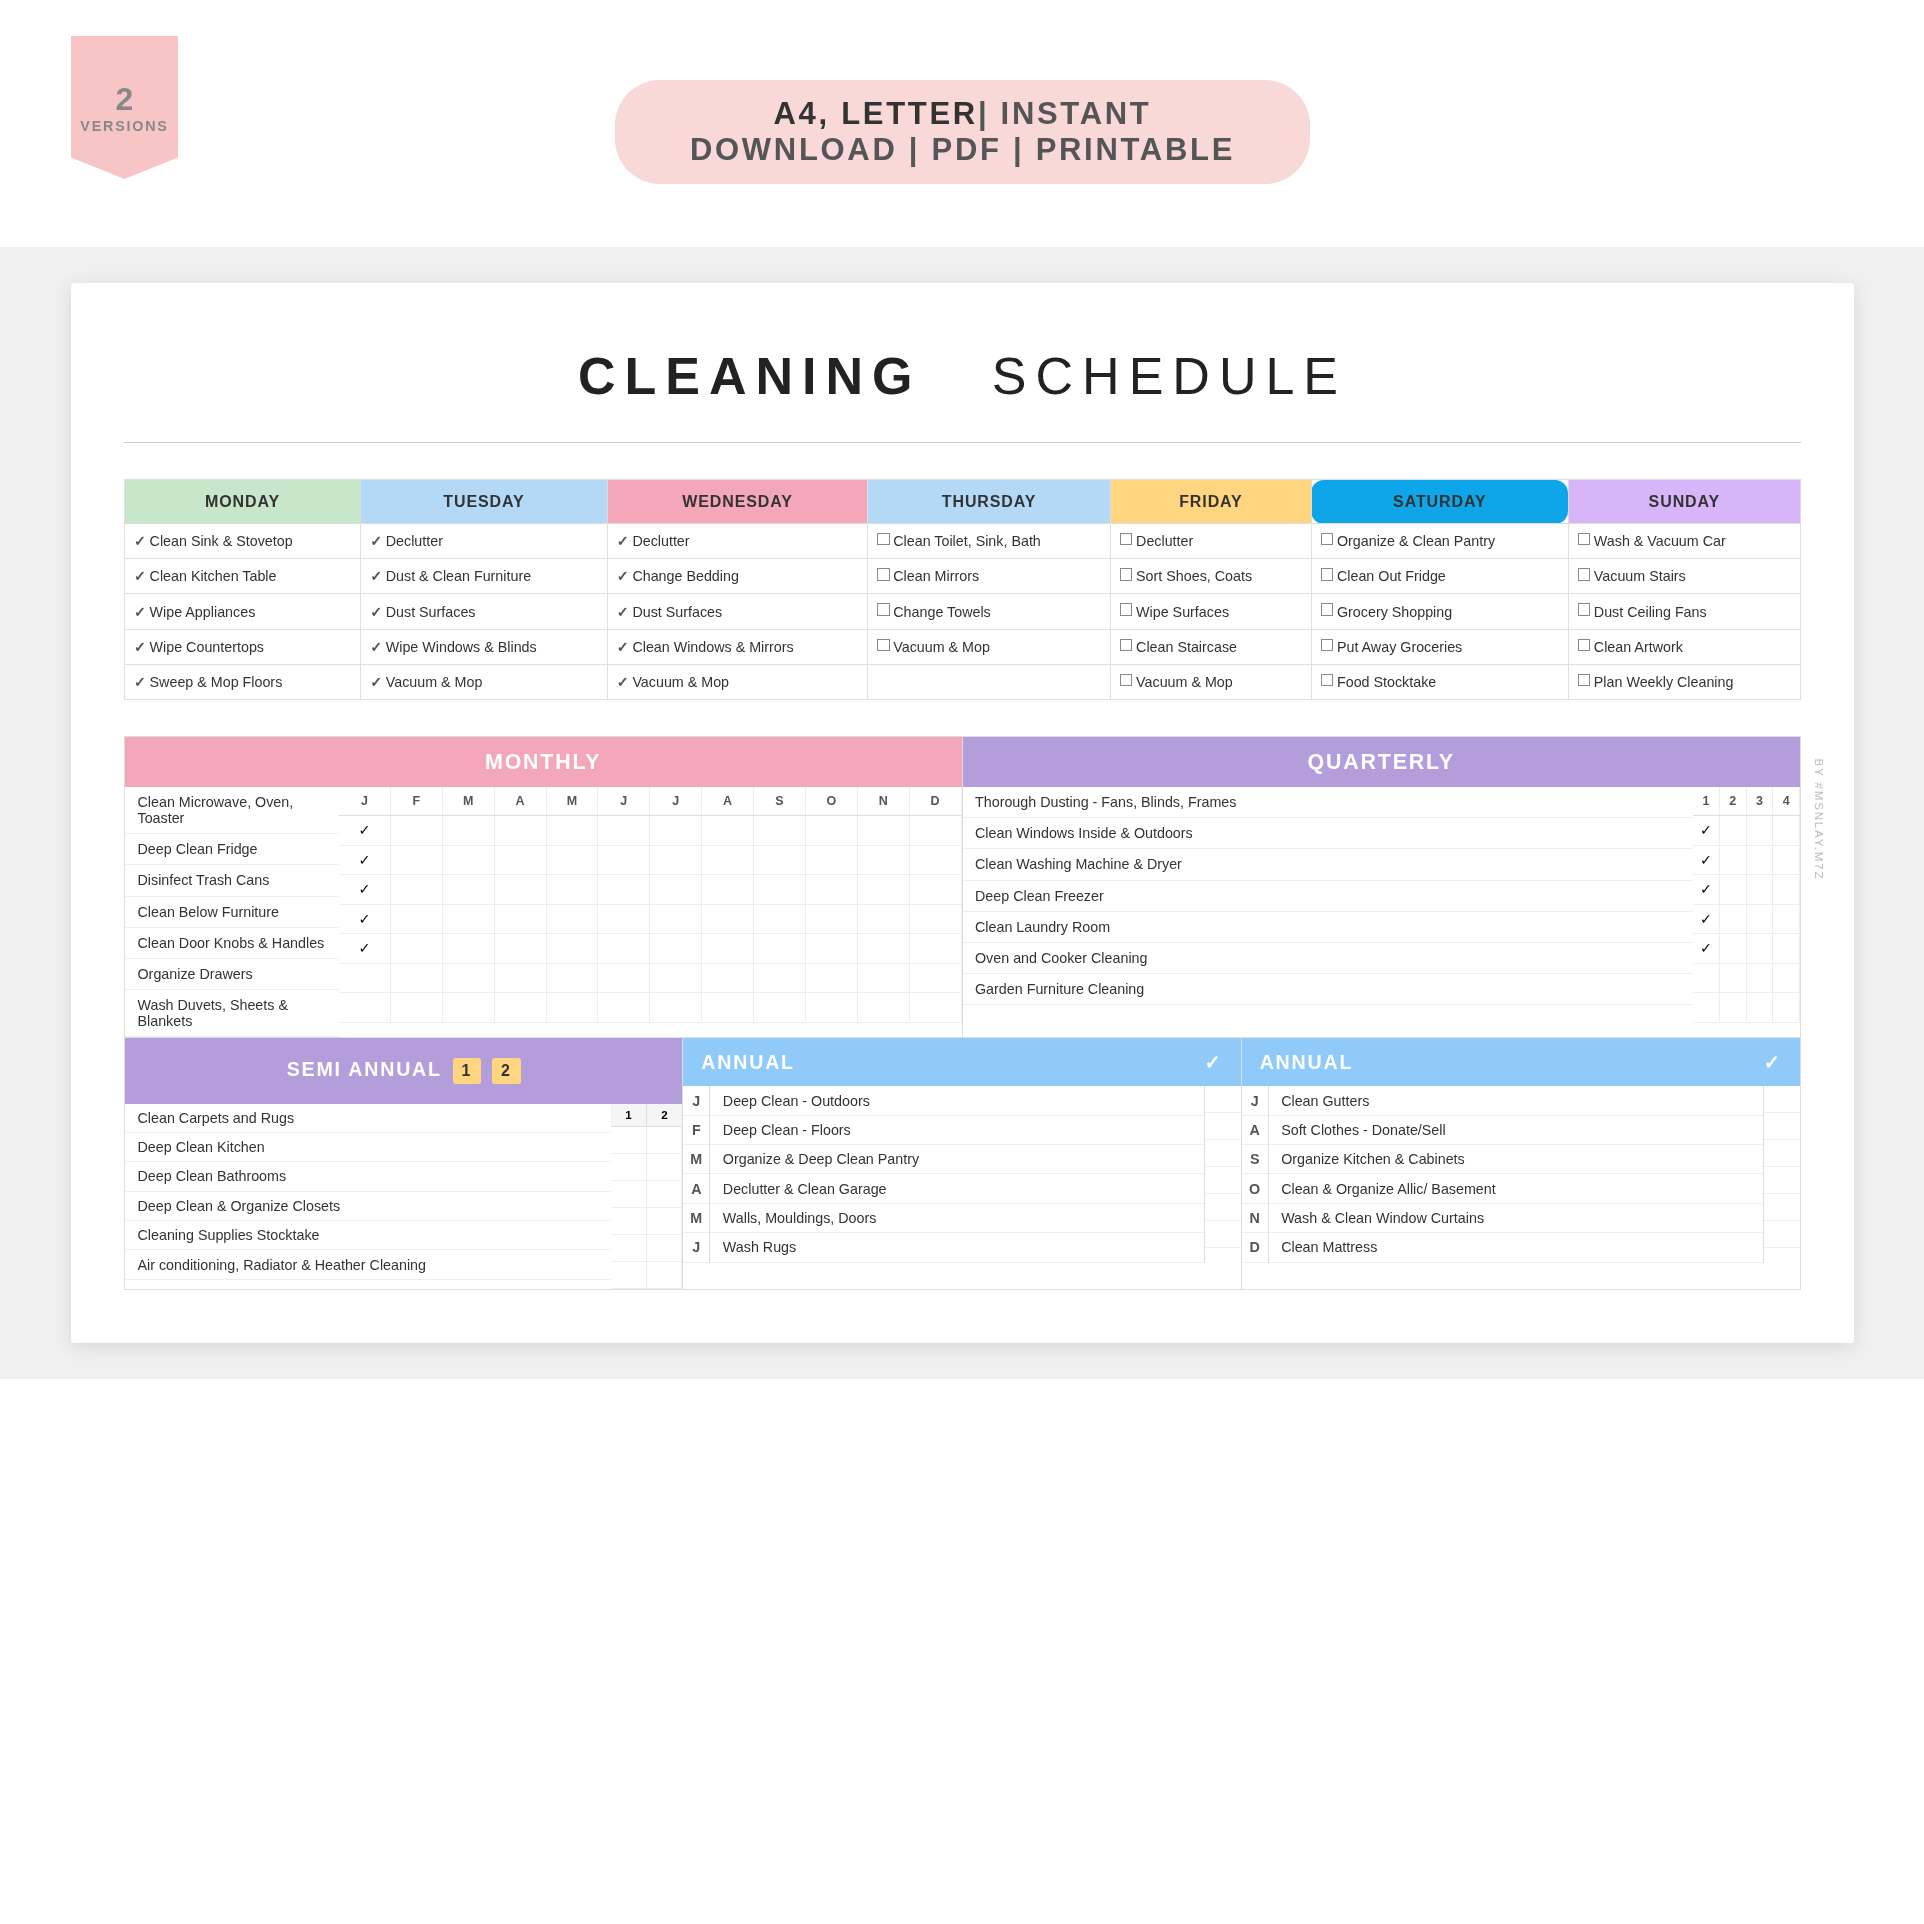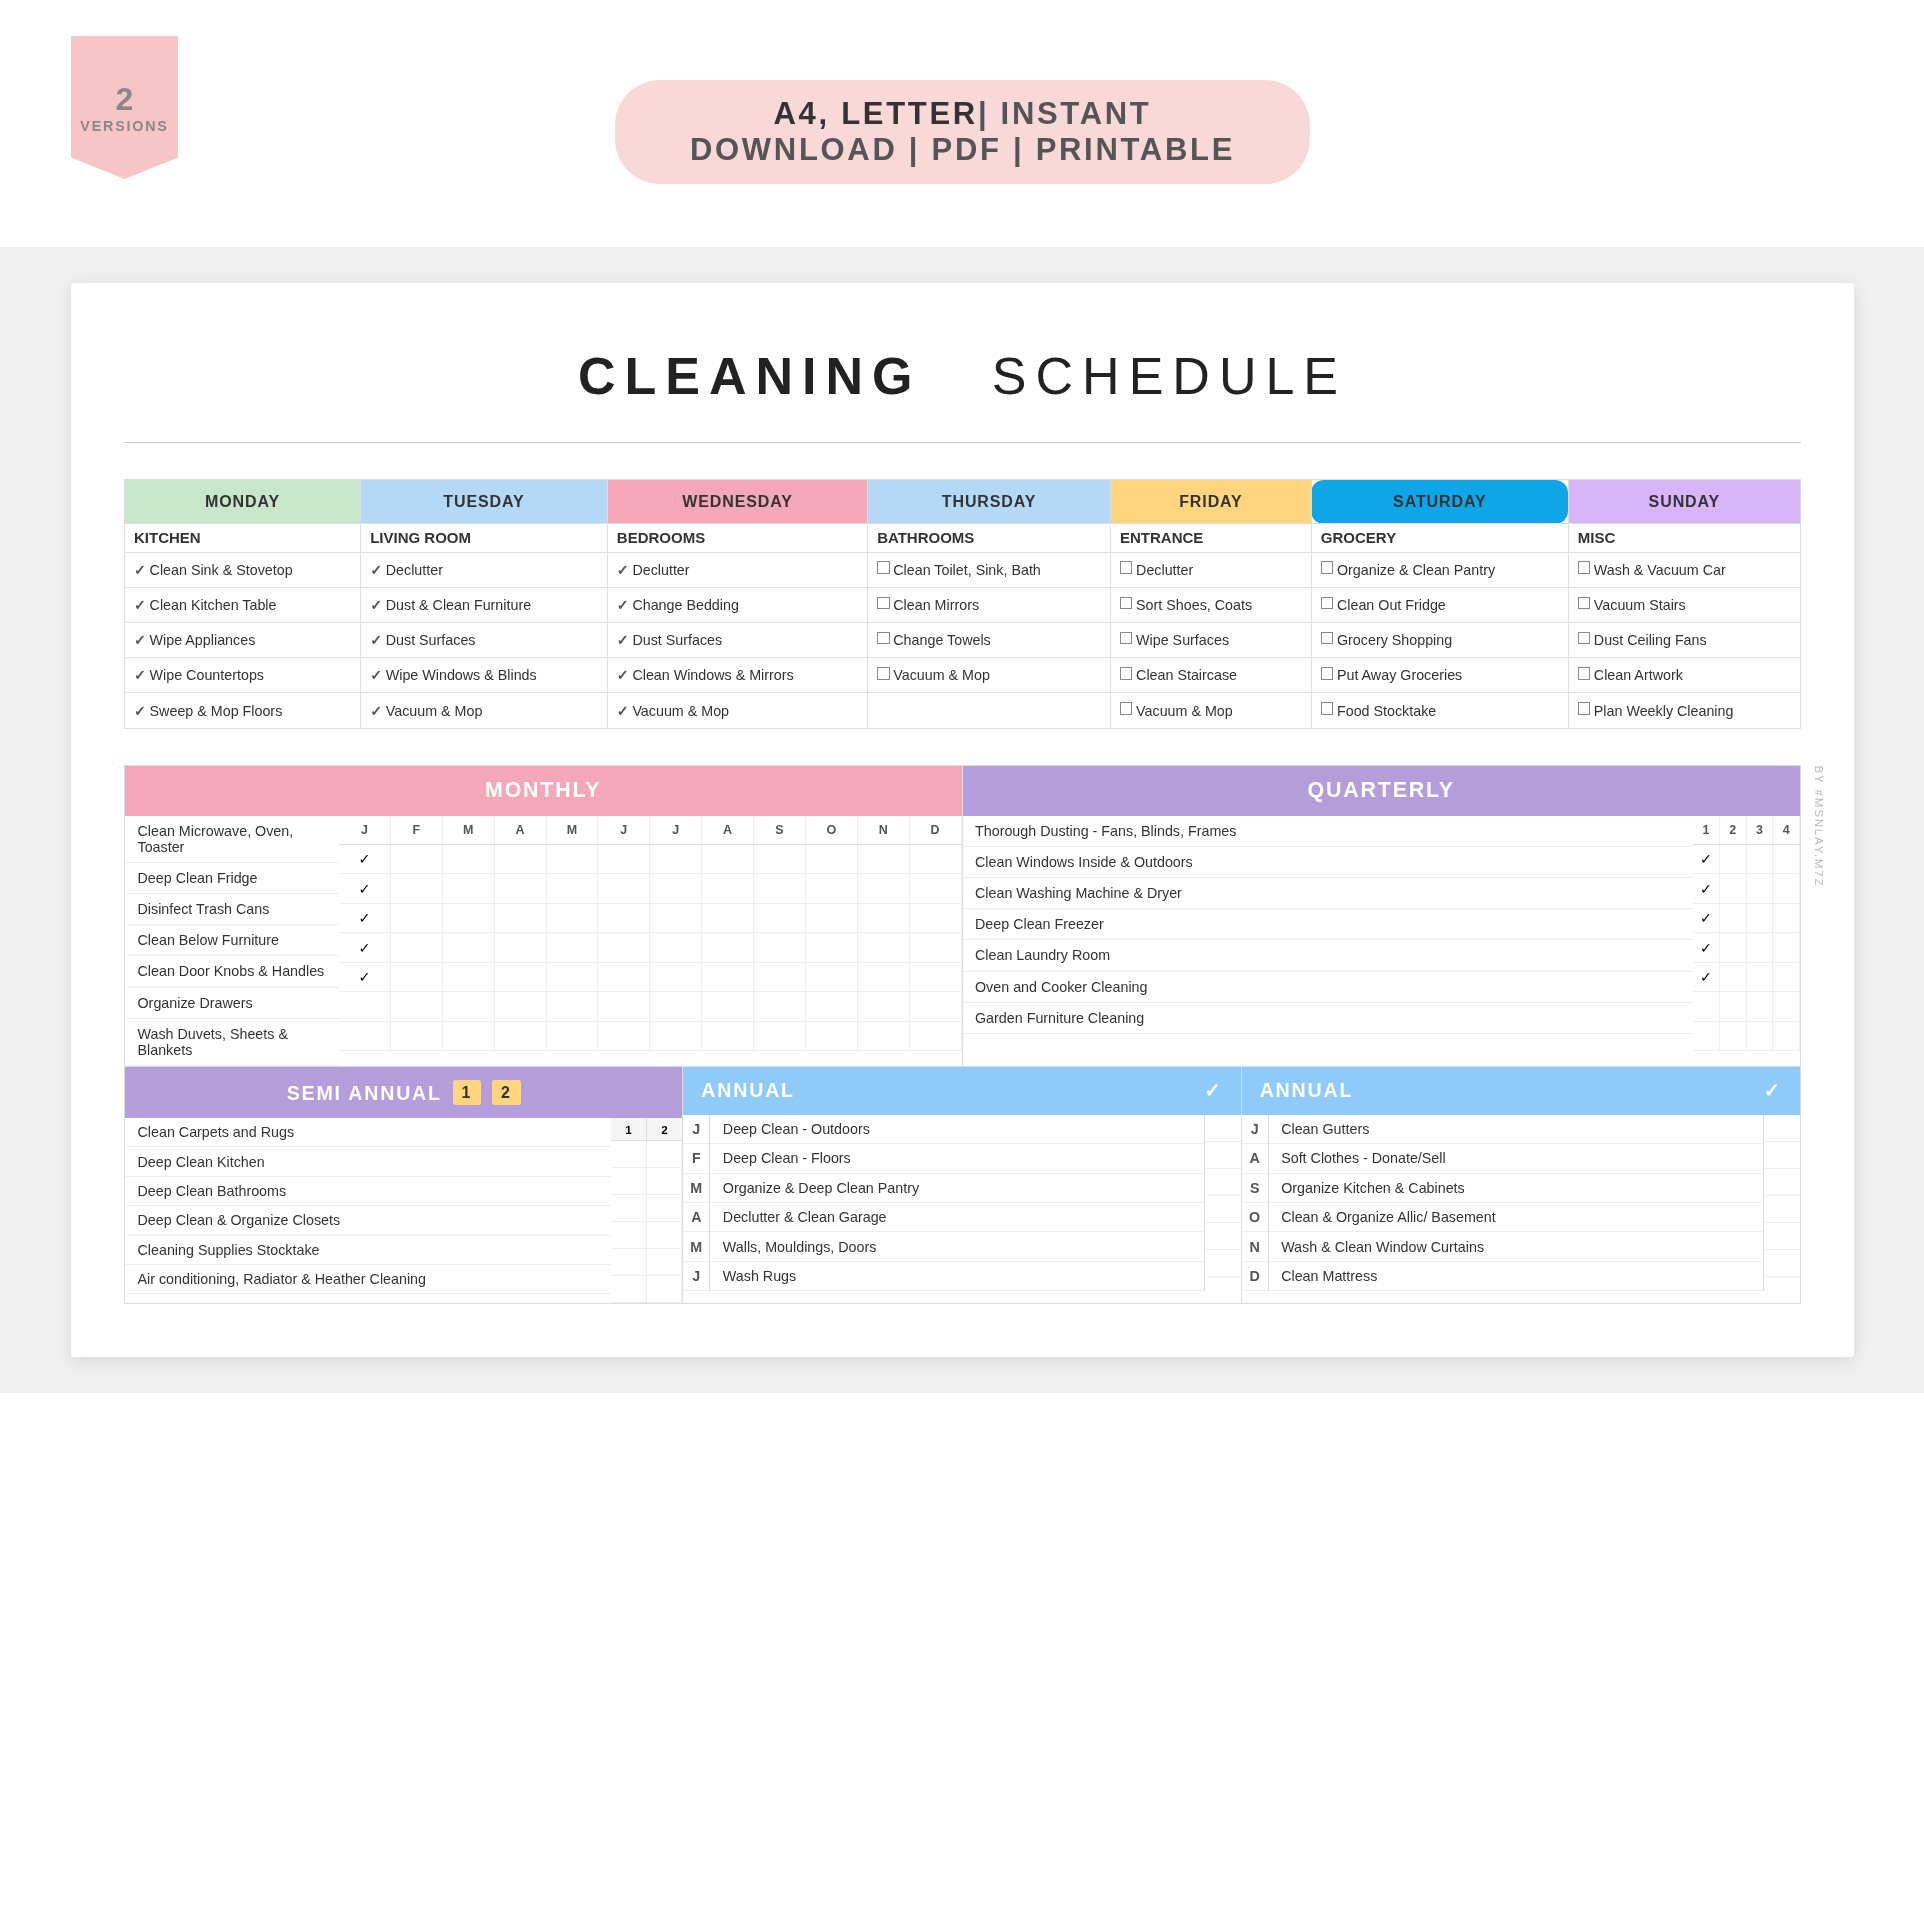--- a/index.html
+++ b/index.html
@@ -270,29 +270,29 @@
     .quarterly-grid-cell {
       border-right: 0.9px solid #eee;
       min-height: 28.5px;
       display: flex;
       align-items: center;
       justify-content: center;
       font-size: 12.5px;
     }
 
     .sa-header {
-      padding: 13px 18px;
+      padding: 20px 18px;
       text-align: center;
       font-weight: 700;
       font-size: 19.6px;
       letter-spacing: 1.8px;
       background: #b39ddb;
       color: #fff;
       display: flex;
-      align-items: flex-end;
+      align-items: flex-start;
       justify-content: center;
       gap: 10.7px;
     }
     .sa-num-badge {
       background: #ffd580;
       color: #333;
       font-weight: 700;
       font-size: 16px;
       padding: 3.6px 9px;
       border-radius: 2.7px;
@@ -413,29 +413,20 @@
             <th class="col-tuesday">TUESDAY</th>
             <th class="col-wednesday">WEDNESDAY</th>
             <th class="col-thursday">THURSDAY</th>
             <th class="col-friday">FRIDAY</th>
             <th class="col-saturday">SATURDAY</th>
             <th class="col-sunday">SUNDAY</th>
           </tr>
         </thead>
         <tbody>
           <tr>
-            <td class="room-header">KITCHEN</td>
-            <td class="room-header">LIVING ROOM</td>
-            <td class="room-header">BEDROOMS</td>
-            <td class="room-header">BATHROOMS</td>
-            <td class="room-header">ENTRANCE</td>
-            <td class="room-header">GROCERY</td>
-            <td class="room-header">MISC</td>
-          </tr>
-          <tr>
             <td>
                 <div class="task-item">
                   <span class="check-mark">✓</span>
                   <span>Clean Sink &amp; Stovetop</span>
                 </div>
               </td>
             <td>
                 <div class="task-item">
                   <span class="check-mark">✓</span>
                   <span>Declutter</span>

